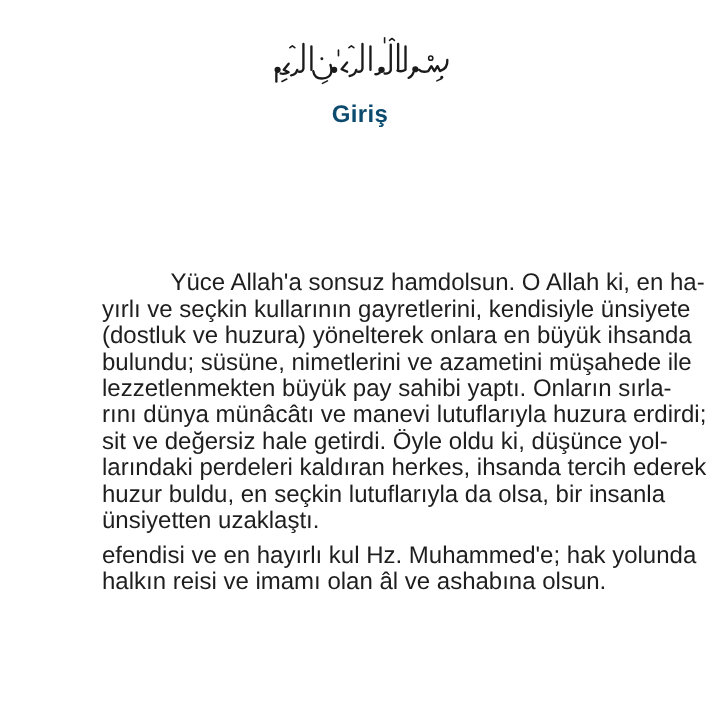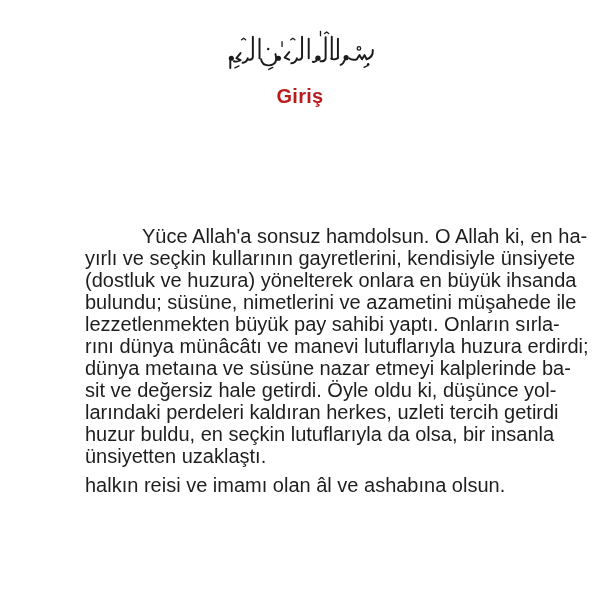--- a/index.html
+++ b/index.html
@@ -24,21 +24,21 @@
     text-align: center;
   }
   .bismillah-wrap svg { display: block; }
   .heading {
     margin: 13px 0 0 0;
     text-align: center;
     font-size: 20px;
     line-height: 24px;
     font-weight: bold;
     letter-spacing: 0.3px;
-    color: #b91c1c;
+    color: #0c4a6e;
   }
   .body-text {
     margin: 117px 85px 0 85px;
     font-size: 20px;
     line-height: 22px;
     color: #1e1e1e;
   }
   .para { margin: 0; }
   .para + .para { margin-top: 7px; }
   .tline {
@@ -112,24 +112,24 @@
   <h1 class="heading">Giriş</h1>
 
   <div class="body-text">
       <div class="para">
         <div class="tline first">Yüce Allah'a sonsuz hamdolsun. O Allah ki, en ha-</div>
         <div class="tline">yırlı ve seçkin kullarının gayretlerini, kendisiyle ünsiyete</div>
         <div class="tline">(dostluk ve huzura) yönelterek onlara en büyük ihsanda</div>
         <div class="tline">bulundu; süsüne, nimetlerini ve azametini müşahede ile</div>
         <div class="tline">lezzetlenmekten büyük pay sahibi yaptı. Onların sırla-</div>
         <div class="tline">rını dünya münâcâtı ve manevi lutuflarıyla huzura erdirdi;</div>
-        <div class="tline">dünya metaına ve süsüne nazar etmeyi kalplerinde ba-</div>
         <div class="tline">sit ve değersiz hale getirdi. Öyle oldu ki, düşünce yol-</div>
-        <div class="tline">larındaki perdeleri kaldıran herkes, uzleti tercih getirdi</div>
+        <div class="tline">larındaki perdeleri kaldıran herkes, ihsanda tercih ederek</div>
         <div class="tline">huzur buldu, en seçkin lutuflarıyla da olsa, bir insanla</div>
         <div class="tline last">ünsiyetten uzaklaştı.</div>
       </div>
       <div class="para">
+        <div class="tline">efendisi ve en hayırlı kul Hz. Muhammed'e; hak yolunda</div>
         <div class="tline last">halkın reisi ve imamı olan âl ve ashabına olsun.</div>
       </div>
     </div>
 
 </div>
 
 </body></html>

